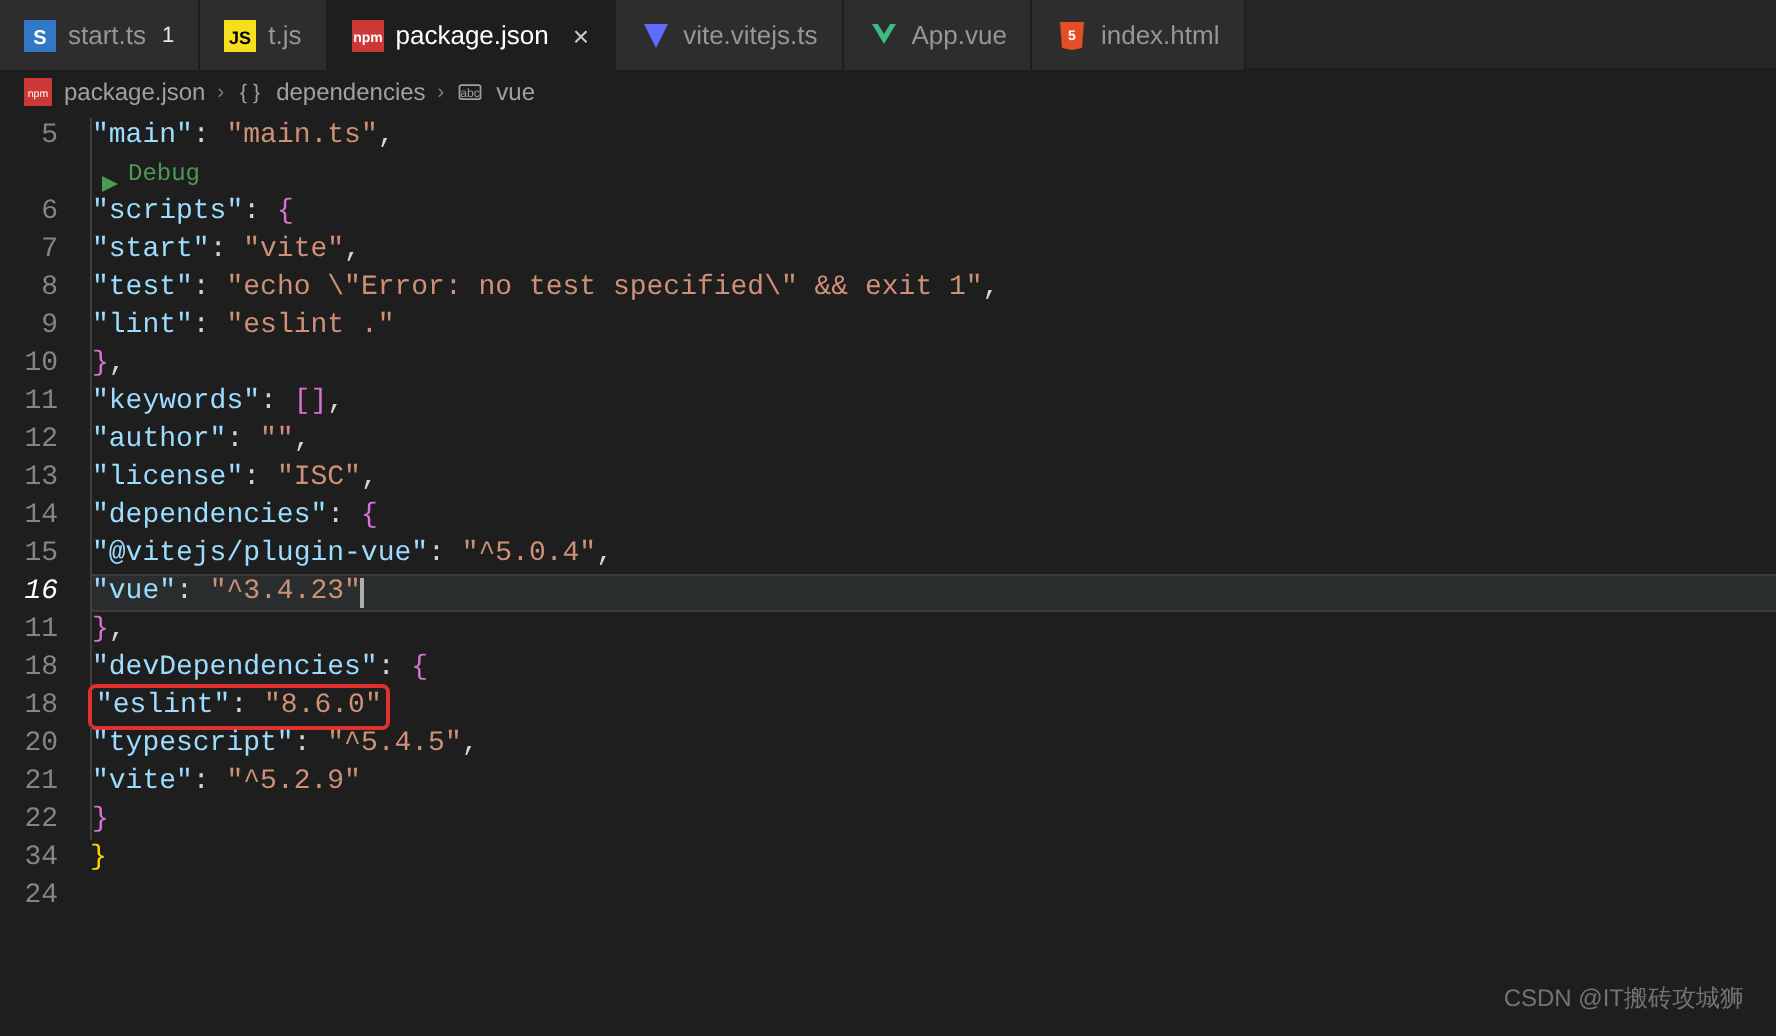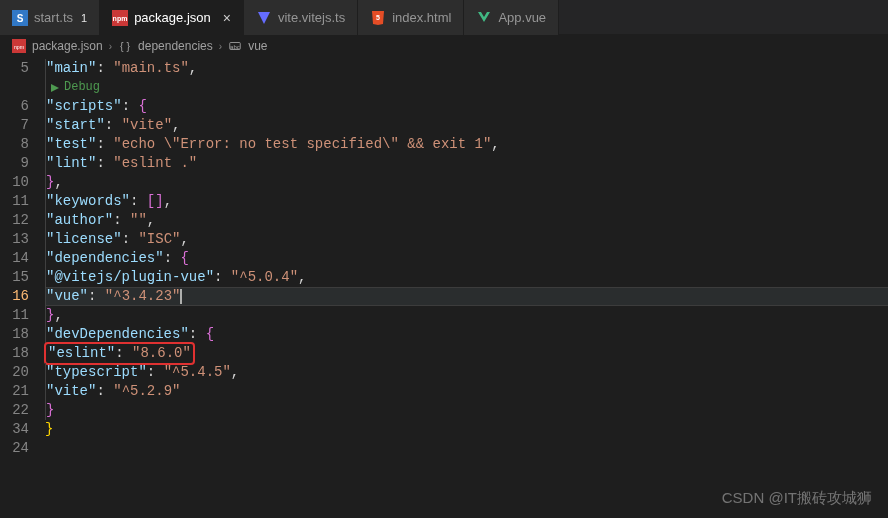--- a/index.html
+++ b/index.html
@@ -63,73 +63,82 @@
 .gutter {
   width: 45px;
   text-align: right;
   padding-right: 16px;
   color: #858585;
   user-select: none;
   line-height: 19px;
   padding-top: 2px;
 }
 .gutter .ln { height: 19px; }
-.gutter .ln.current { color: #fdba74; }
+.gutter .ln.current { color: #ffffff; font-style: italic; }
 .code {
   flex: 1;
   line-height: 19px;
   padding-top: 2px;
   position: relative;
 }
 .code .line { height: 19px; white-space: pre; display: flex; align-items: center; }
 .code .line.highlight { background: #2a2d2e; border: 1px solid #3c3c3c; border-left: none; border-right: none; }
 .guide { border-left: 1px solid #404040; display: inline-block; height: 19px; }
 .key { color: #9cdcfe; }
 .str { color: #ce9178; }
 .punc { color: #d4d4d4; }
 .brace-y { color: #ffd700; }
 .brace-p { color: #da70d6; }
-.debug-lens { color: #4e9a50; font-size: 12px; display: flex; align-items: center; gap: 4px; padding-left: 4px; }
+.debug-lens { color: #4e9a50; font-size: 12px; display: flex; align-items: flex-end; gap: 4px; padding-left: 4px; }
 .debug-lens svg { width: 10px; height: 10px; }
 .cursor-mark {
   display: inline-block;
   width: 1px;
   height: 15px;
   background: #aeafad;
   border: 1px solid #aeafad;
   vertical-align: middle;
 }
 .red-box {
   outline: 2px solid #e03131;
   padding: 0 2px;
   border-radius: 2px;
 }
 .watermark {
   position: absolute;
   bottom: 10px;
   right: 16px;
   color: rgba(220,220,220,0.45);
-  font-size: 15px;
+  font-size: 12px;
   font-family: -apple-system, 'Segoe UI', sans-serif;
 }
 </style>
 </head>
 <body>
 
 <div class="tabs">
   <div class="tab">
     <span class="icon">
         <svg viewBox="0 0 16 16">
           <rect width="16" height="16" fill="#3178c6"></rect>
           <text x="8" y="12" font-size="10" font-family="sans-serif" fill="white" text-anchor="middle" font-weight="bold">S</text>
         </svg>
       </span>
     <span>start.ts</span>
     <span class="badge">1</span>
   </div>
+  <div class="tab">
+    <span class="icon">
+        <svg viewBox="0 0 16 16">
+          <rect width="16" height="16" fill="#f7df1e"></rect>
+          <text x="8" y="12" font-size="9" font-family="sans-serif" fill="#000" text-anchor="middle" font-weight="bold">JS</text>
+        </svg>
+      </span>
+    <span>t.js</span>
+  </div>
   <div class="tab active">
     <span class="icon">
         <svg viewBox="0 0 16 16">
           <rect width="16" height="16" fill="#cb3837"></rect>
           <text x="8" y="11" font-size="7" font-family="sans-serif" fill="white" text-anchor="middle" font-weight="bold">npm</text>
         </svg>
       </span>
     <span>package.json</span>
     <span class="close-x">×</span>
   </div>
@@ -137,33 +146,33 @@
     <span class="icon">
         <svg viewBox="0 0 16 16">
           <path d="M2 2 L14 2 L8 14 Z" fill="#646cff"></path>
         </svg>
       </span>
     <span>vite.vitejs.ts</span>
   </div>
   <div class="tab">
     <span class="icon">
         <svg viewBox="0 0 16 16">
+          <path d="M2 2 L8 12 L14 2 L11 2 L8 7 L5 2 Z" fill="#41b883"></path>
+        </svg>
+      </span>
+    <span>App.vue</span>
+  </div>
+  <div class="tab">
+    <span class="icon">
+        <svg viewBox="0 0 16 16">
           <path d="M2 1 L14 1 L13 14 L8 15 L3 14 Z" fill="#e44d26"></path>
           <text x="8" y="10" font-size="7" font-family="sans-serif" fill="white" text-anchor="middle" font-weight="bold">5</text>
         </svg>
       </span>
     <span>index.html</span>
-  </div>
-  <div class="tab">
-    <span class="icon">
-        <svg viewBox="0 0 16 16">
-          <path d="M2 2 L8 12 L14 2 L11 2 L8 7 L5 2 Z" fill="#41b883"></path>
-        </svg>
-      </span>
-    <span>App.vue</span>
   </div>
 </div>
 
 <div class="breadcrumbs">
   <span class="bc-icon">
       <svg viewBox="0 0 16 16">
         <rect width="16" height="16" fill="#cb3837"></rect>
         <text x="8" y="11" font-size="6" font-family="sans-serif" fill="white" text-anchor="middle">npm</text>
       </svg>
     </span>

